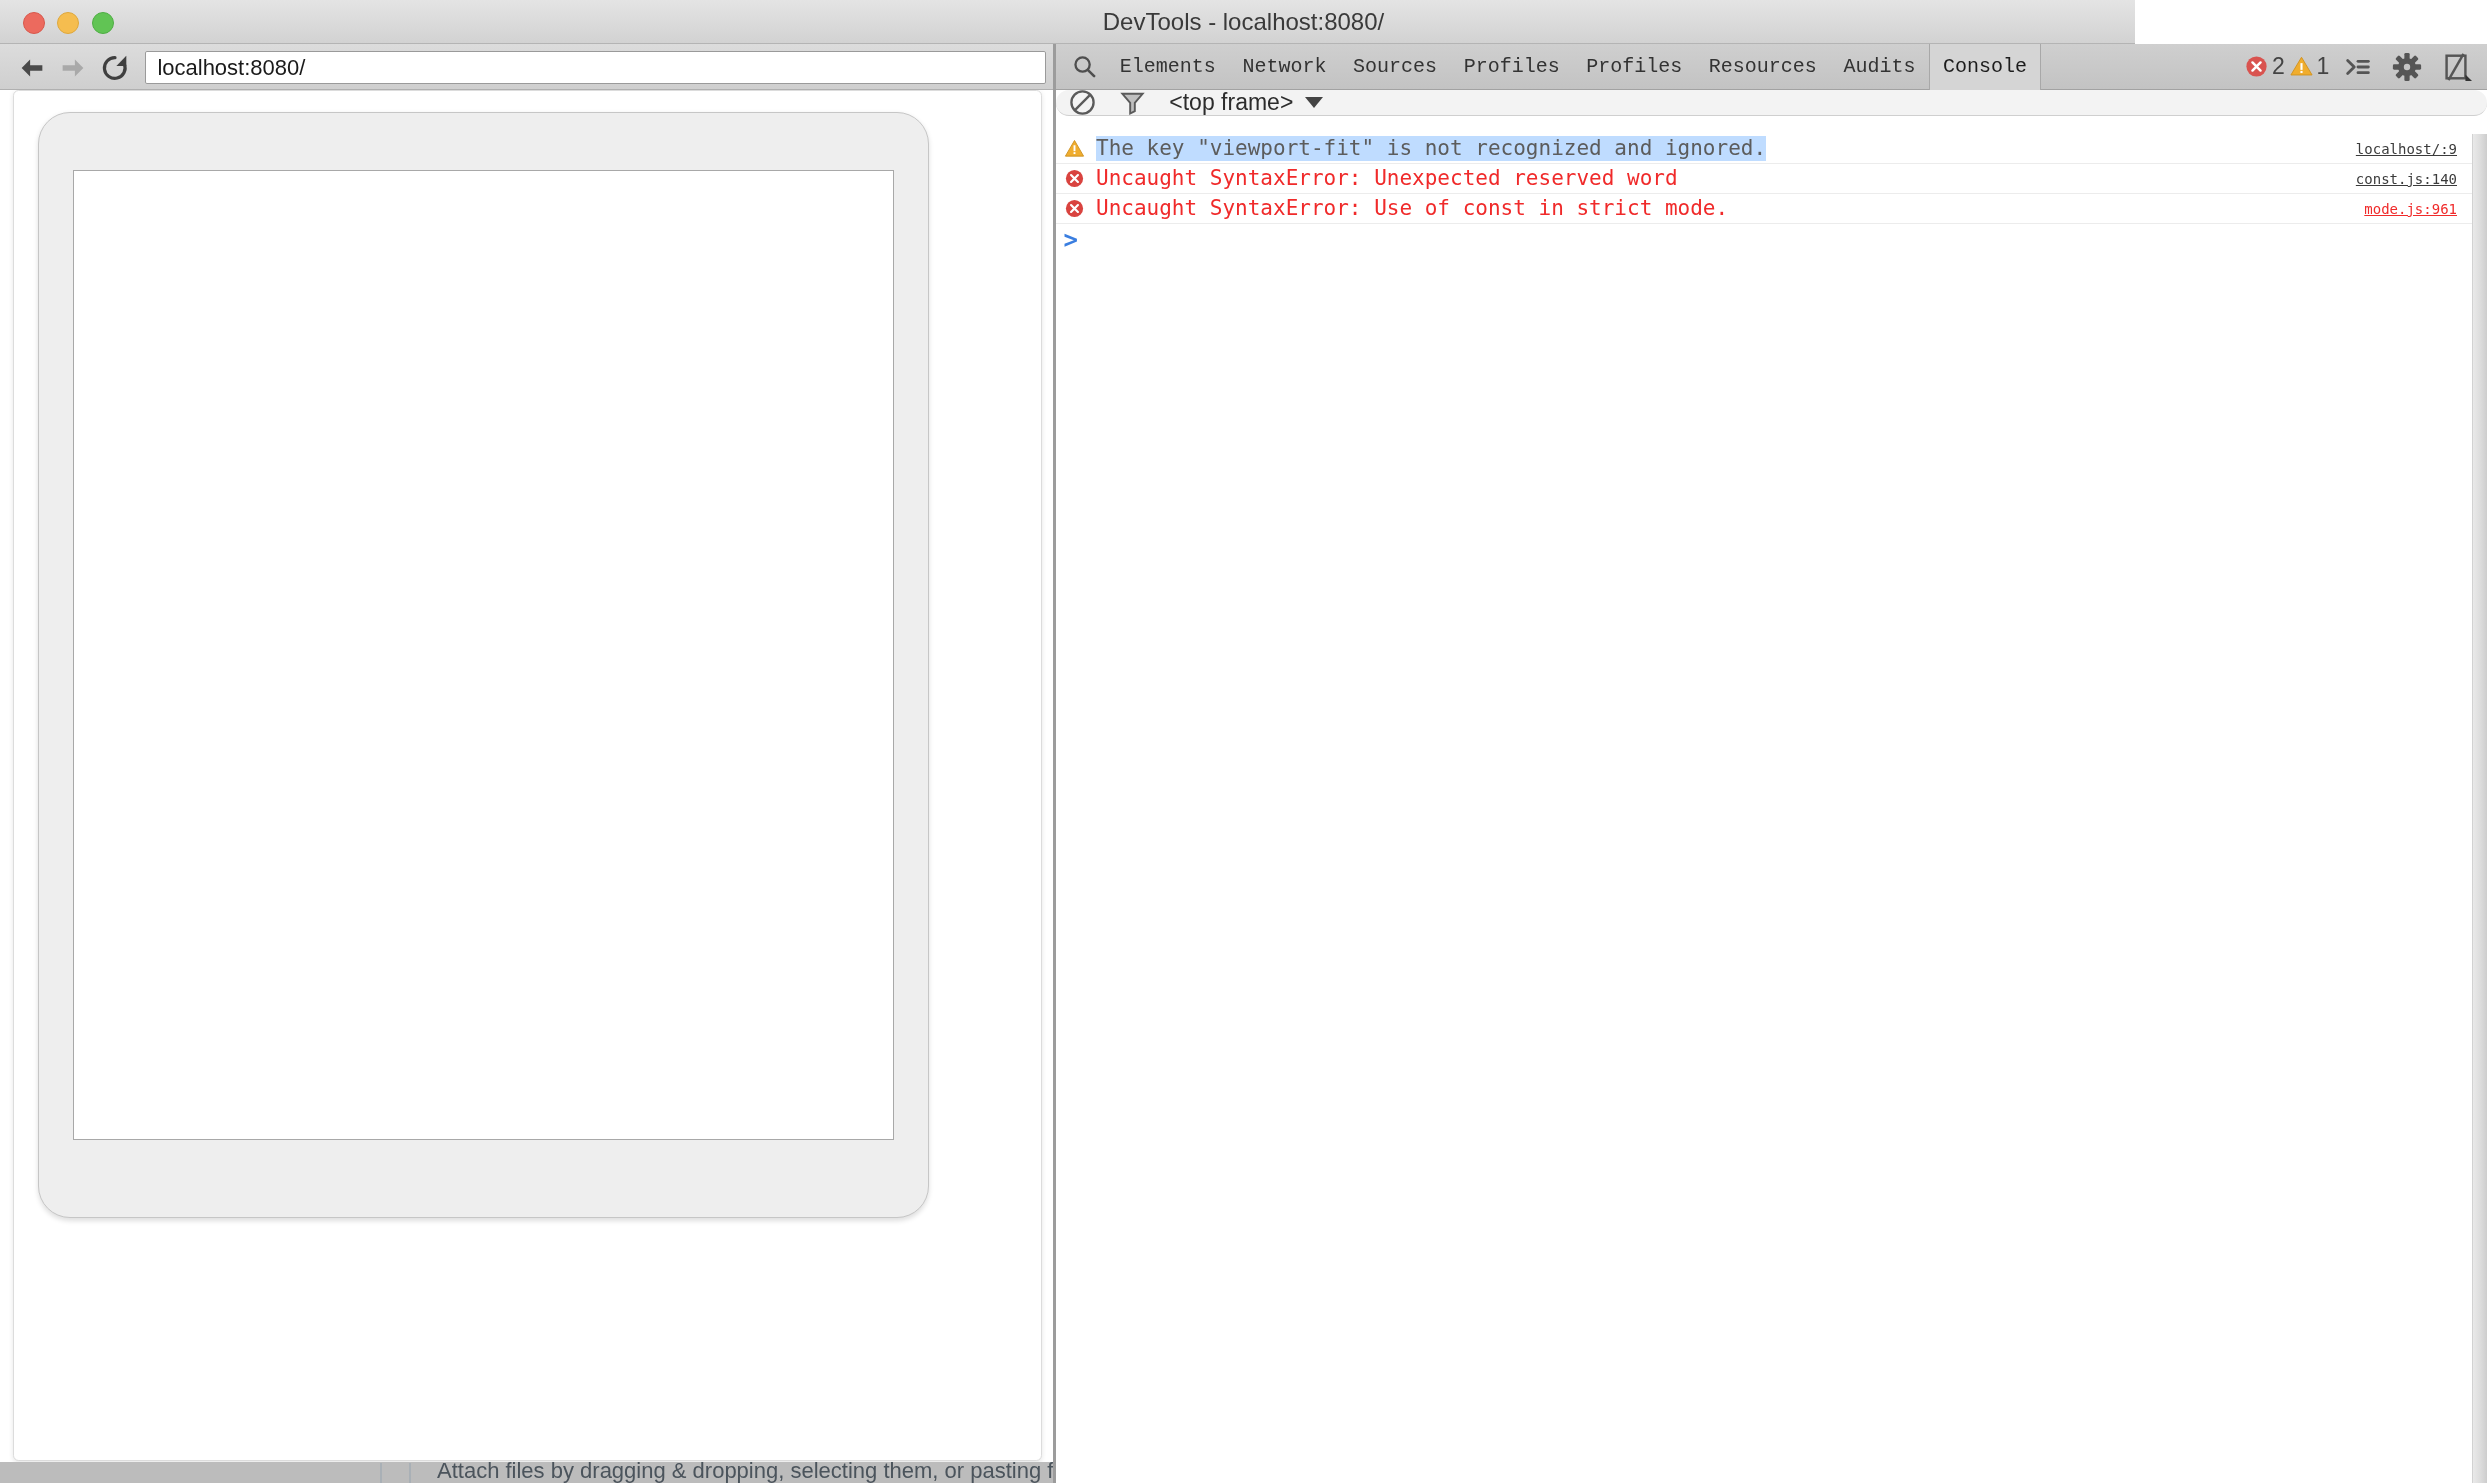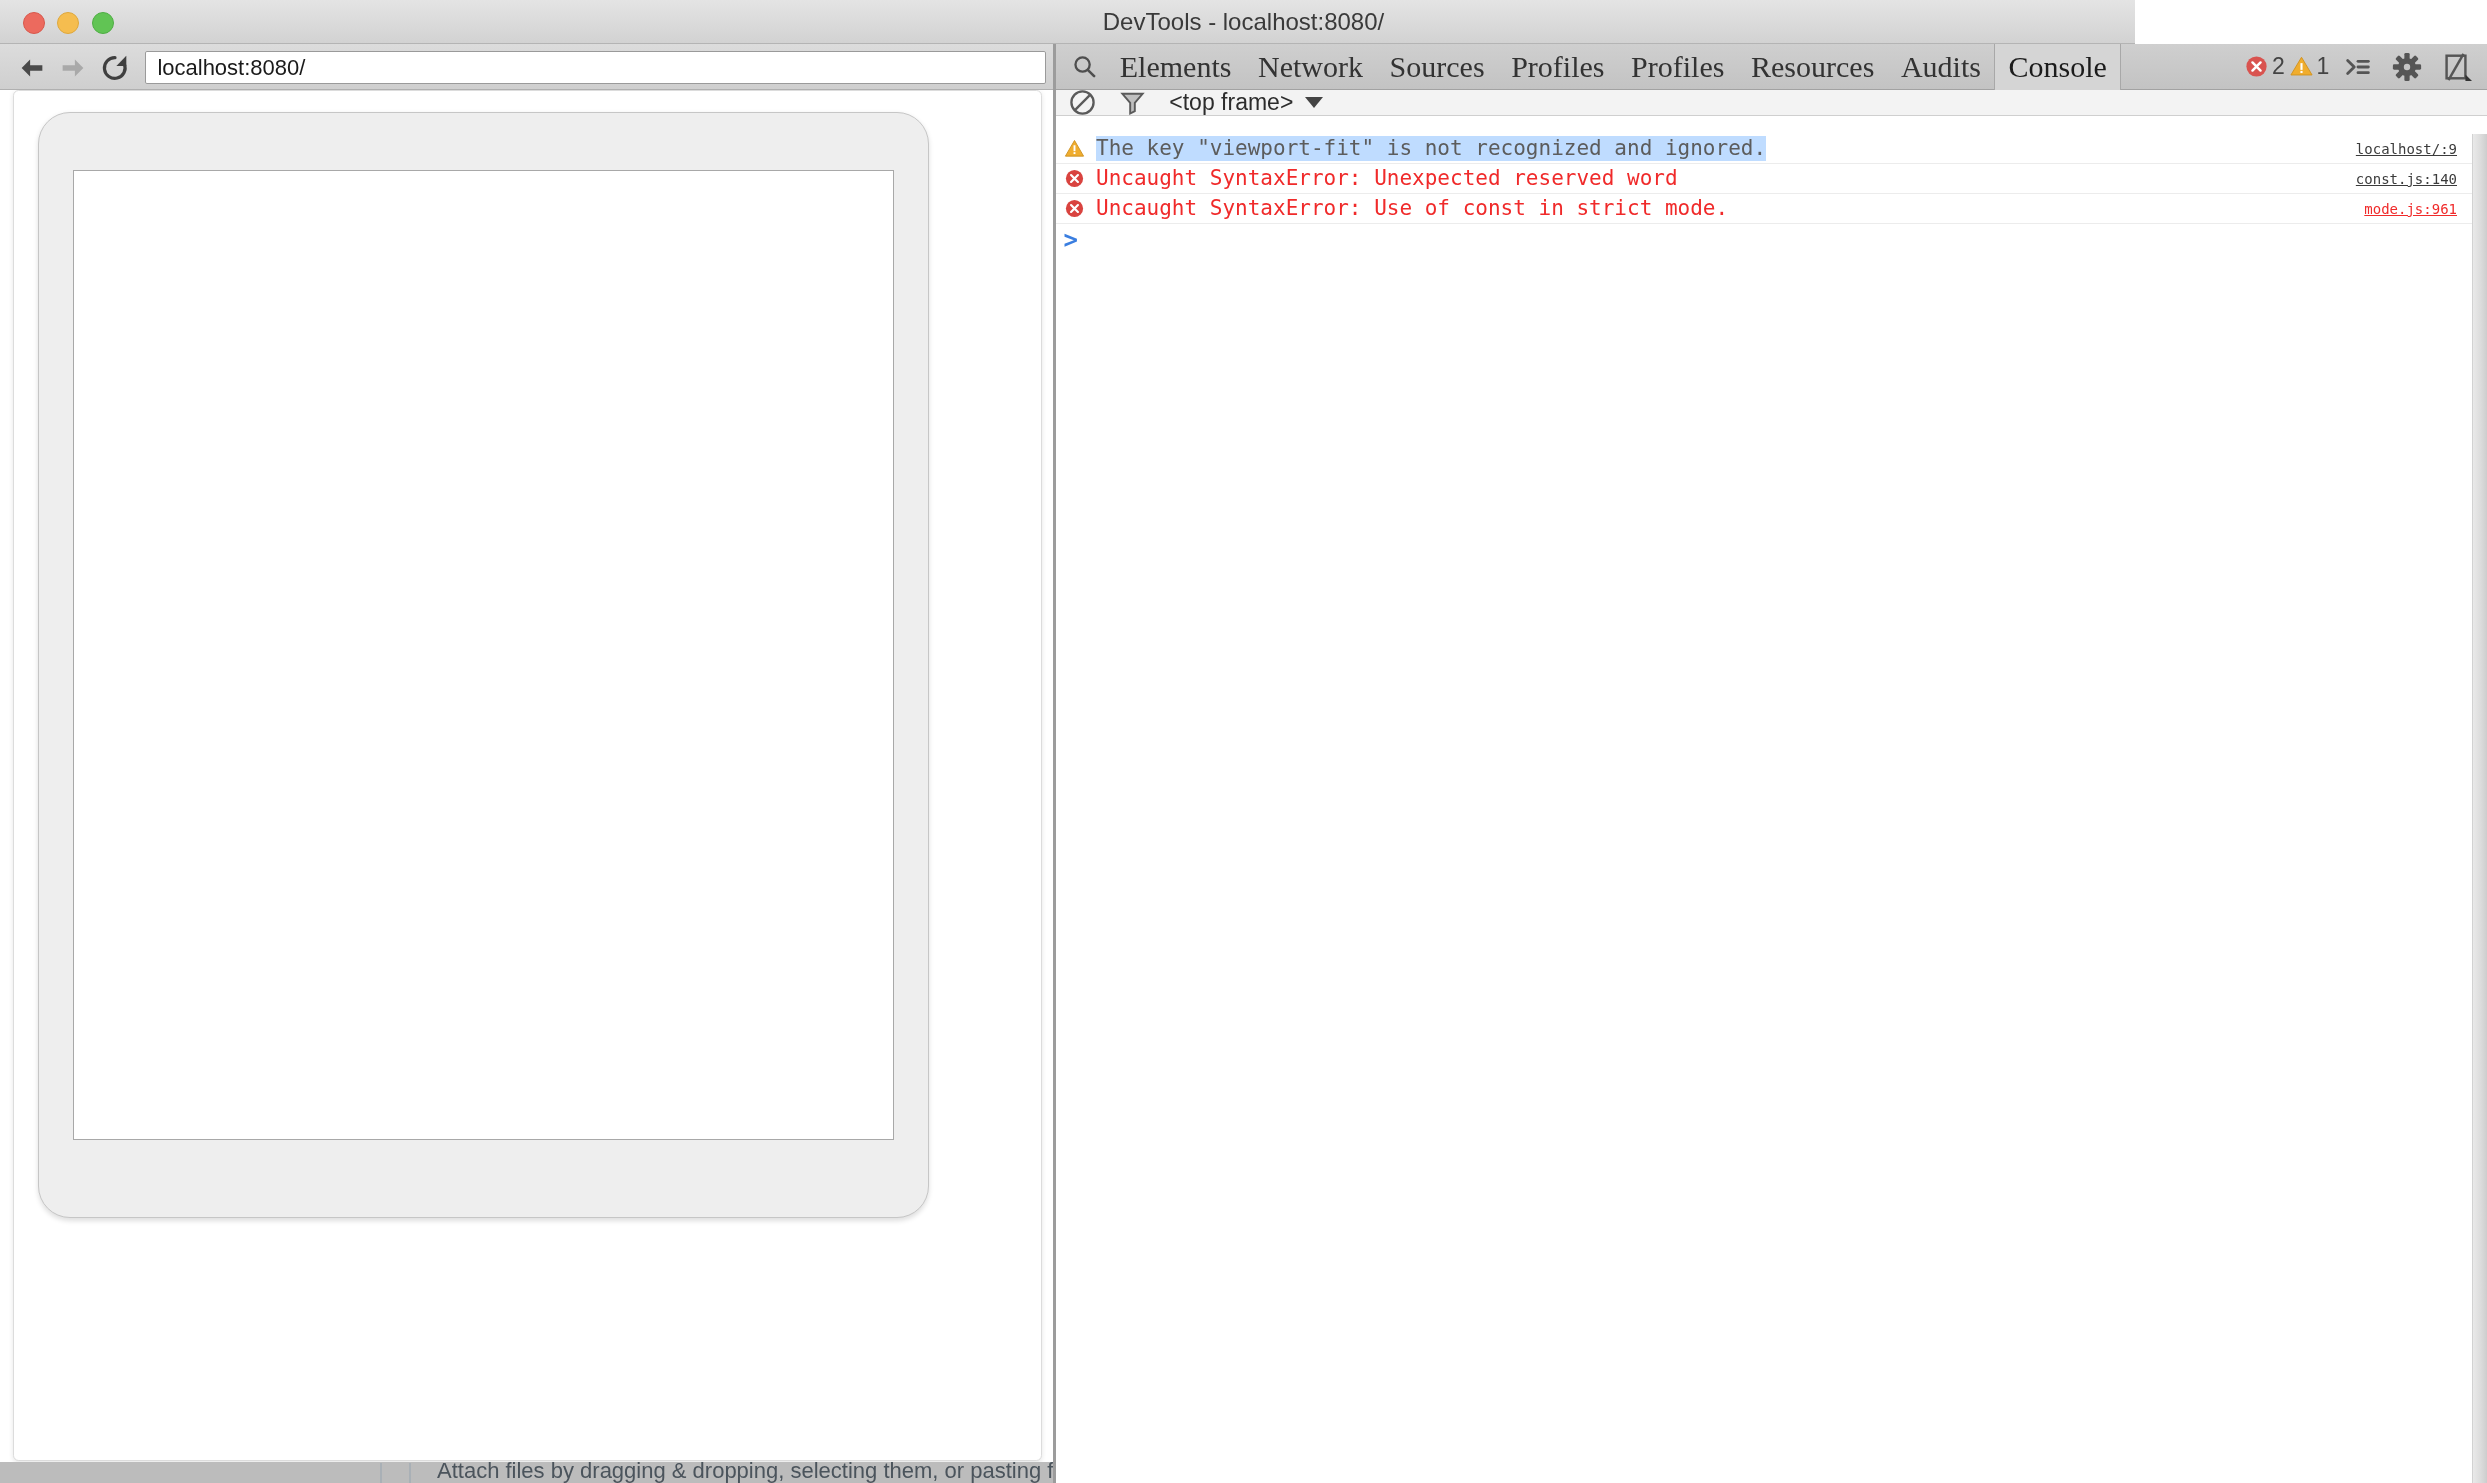--- a/index.html
+++ b/index.html
@@ -208,25 +208,25 @@
   #dt-search-icon {
     margin-left: 16px;
     margin-right: 9.5px;
     width: 25px; height: 25px;
     display: block;
   }
   .dt-tab {
     height: 46px;
     line-height: 46px;
     padding: 0 13.3px;
-    font-size: 30px;
+    font-size: 20px;
     color: #333333;
     white-space: nowrap;
     cursor: default;
-    font-family: Liberation Serif, serif;
+    font-family: Liberation Mono, monospace;
   }
   .dt-tab.selected {
     background: #d5d5d5;
     border-left: 1px solid #a8a8a8;
     border-right: 1px solid #a8a8a8;
     color: #1c1c1c;
   }
   #dt-tab-spacer { flex: 1 1 auto; }
 
   .dt-count {
@@ -249,20 +249,21 @@
   #dt-filterbar {
     position: absolute;
     left: 0; top: 46px;
     width: 1431px;
     height: 26px;
     background: #f3f3f3;
     border-bottom: 1px solid #cfcfcf;
     box-sizing: border-box;
     display: flex;
     align-items: center;
+    border-radius: 13px;
   }
   #clear-console-icon { margin-left: 13.3px; width: 27px; height: 27px; display:block; cursor: default; }
   #filter-icon { margin-left: 23px; width: 27px; height: 27px; display:block; cursor: default; }
   #frame-select {
     margin-left: 23px;
     font-size: 23px;
     color: #2c2c2c;
     white-space: nowrap;
     display: flex;
     align-items: center;

